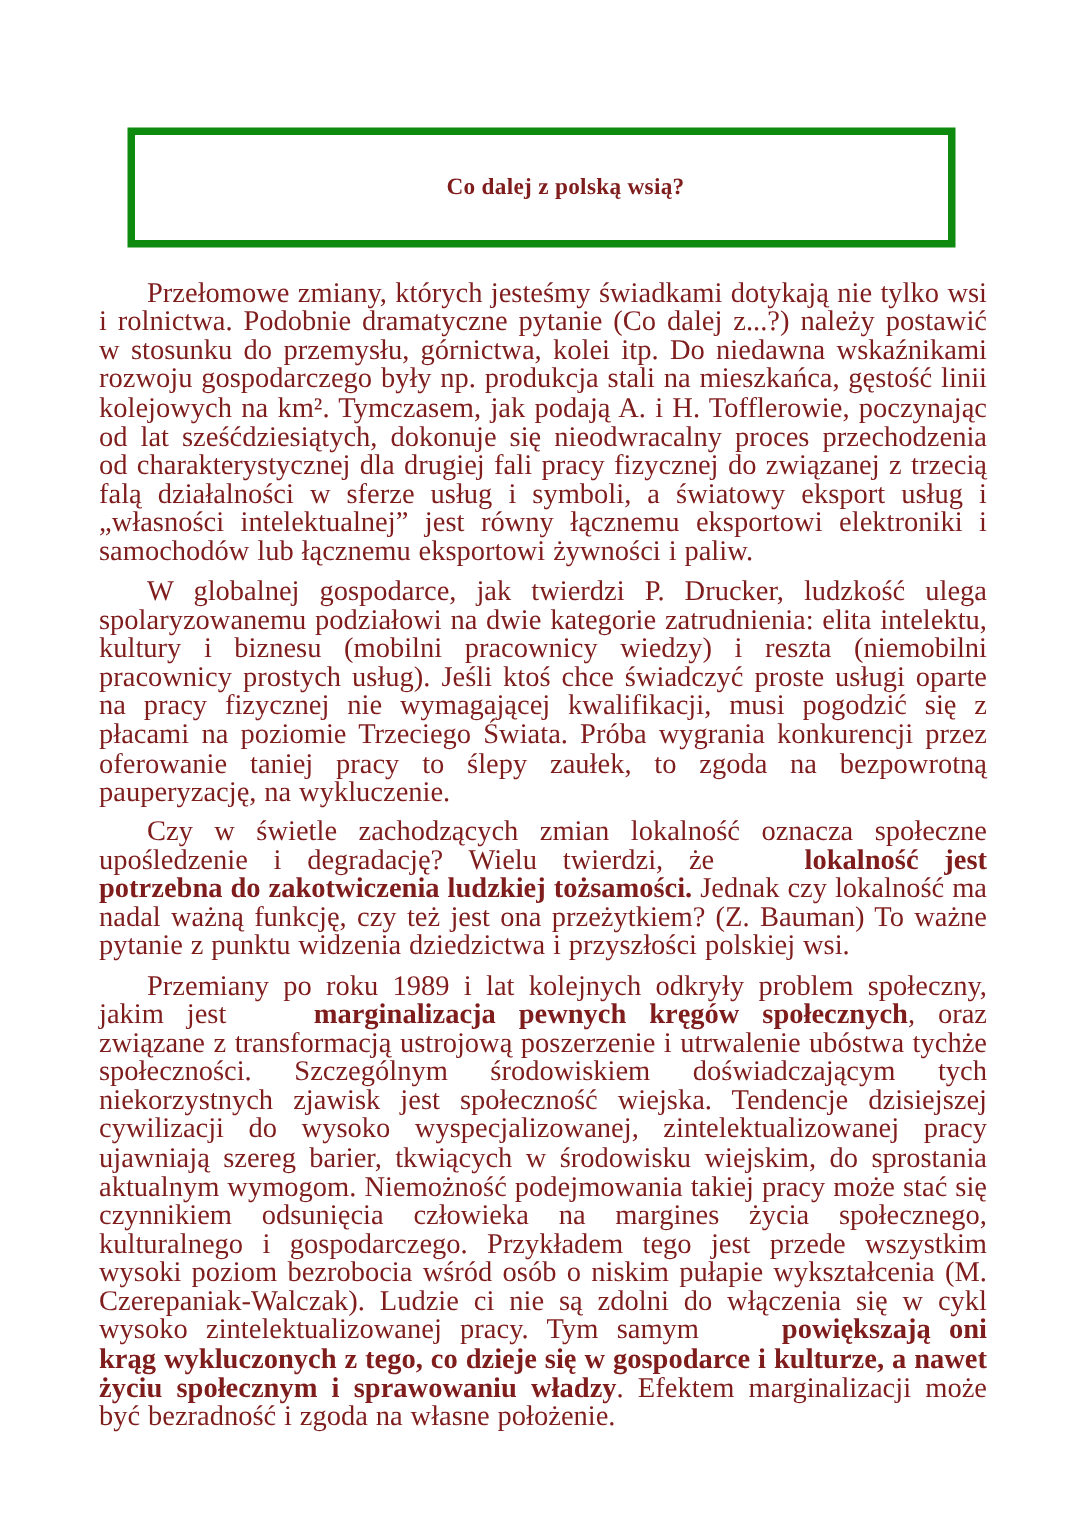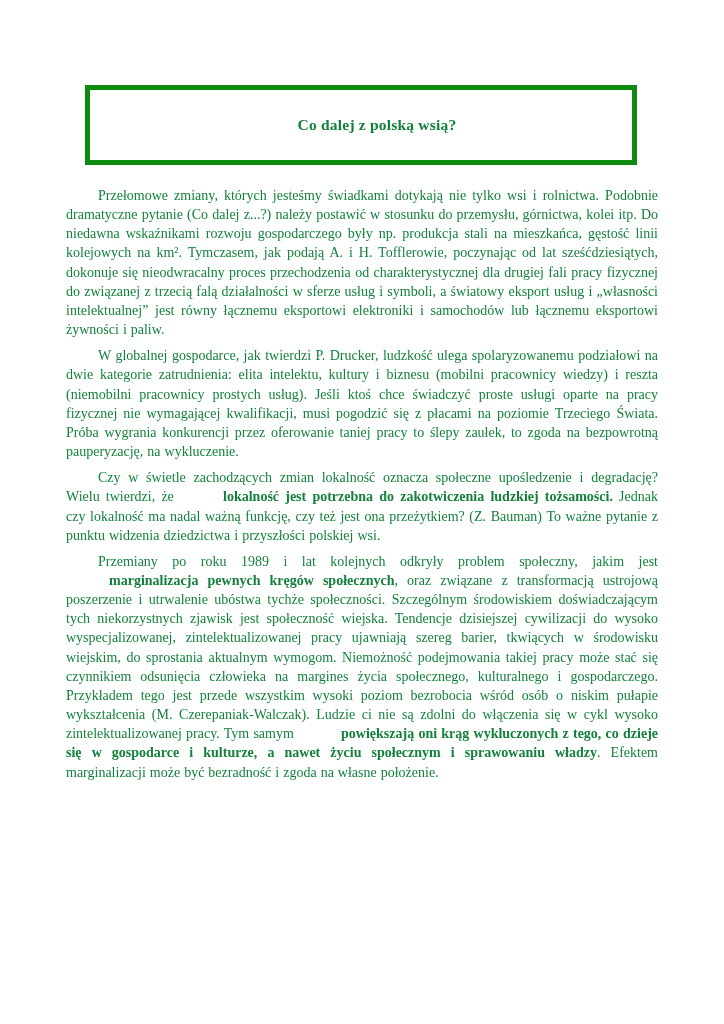--- a/index.html
+++ b/index.html
@@ -37,36 +37,36 @@
     white-space: nowrap;
   }
   .document-body {
     position: absolute;
     left: 66px;
     top: 186px;
     width: 592px;
   }
   .para {
     margin: 0 0 7px 0;
-    font-size: 14px;
+    font-size: 19px;
     line-height: 19.15px;
     text-align: justify;
     text-indent: 32px;
     word-spacing: 0.5px;
     font-family: Liberation Serif, serif;
   }
   .para .bold {
     font-weight: bold;
     margin-left: 43px;
   }
 </style>
 </head>
 <body>
 
-<div class="page" style="background: rgb(255, 255, 255); color: #15803d; border-radius: 31px;">
+<div class="page" style="background: rgb(255, 255, 255); color: #7f1d1d; border-radius: 31px;">
   <div class="title-box" style="border-color: rgb(14, 138, 14);">
     <span class="title-text">Co dalej z polską wsią?</span>
   </div>
   <div class="document-body">
       <p class="para"><span class="">Przełomowe zmiany, których jesteśmy świadkami dotykają nie tylko wsi i rolnictwa. Podobnie dramatyczne pytanie (Co dalej z...?) należy postawić w stosunku do przemysłu, górnictwa, kolei itp. Do niedawna wskaźnikami rozwoju gospodarczego były np. produkcja stali na mieszkańca, gęstość linii kolejowych na km².  Tymczasem, jak podają A. i H. Tofflerowie, poczynając od lat sześćdziesiątych, dokonuje się nieodwracalny proces przechodzenia od charakterystycznej dla drugiej fali pracy fizycznej do związanej z trzecią falą działalności w sferze usług i symboli, a światowy eksport usług i „własności intelektualnej” jest równy łącznemu eksportowi elektroniki i samochodów lub łącznemu eksportowi żywności i paliw.</span></p>
       <p class="para"><span class="">W globalnej gospodarce, jak twierdzi P. Drucker, ludzkość ulega spolaryzowanemu podziałowi na dwie kategorie zatrudnienia: elita intelektu, kultury i biznesu (mobilni pracownicy wiedzy) i reszta (niemobilni pracownicy prostych usług). Jeśli ktoś chce świadczyć proste usługi oparte na pracy fizycznej nie wymagającej kwalifikacji, musi pogodzić się z płacami na poziomie Trzeciego Świata. Próba wygrania konkurencji przez oferowanie taniej pracy to ślepy zaułek, to zgoda na bezpowrotną pauperyzację, na wykluczenie.</span></p>
       <p class="para"><span class="">Czy w świetle zachodzących zmian lokalność oznacza społeczne upośledzenie i degradację? Wielu twierdzi, że </span><span class="bold">lokalność jest potrzebna do zakotwiczenia ludzkiej tożsamości.</span><span class=""> Jednak czy lokalność ma nadal ważną funkcję, czy też jest ona przeżytkiem? (Z. Bauman) To ważne pytanie z punktu widzenia dziedzictwa i przyszłości polskiej wsi.</span></p>
       <p class="para"><span class="">Przemiany po roku 1989 i lat kolejnych odkryły problem społeczny, jakim jest </span><span class="bold">marginalizacja pewnych kręgów społecznych</span><span class="">, oraz związane z transformacją ustrojową poszerzenie i utrwalenie ubóstwa tychże społeczności. Szczególnym środowiskiem doświadczającym tych niekorzystnych zjawisk jest społeczność wiejska. Tendencje dzisiejszej cywilizacji do wysoko wyspecjalizowanej, zintelektualizowanej pracy ujawniają szereg barier, tkwiących w środowisku wiejskim, do sprostania aktualnym wymogom. Niemożność podejmowania takiej pracy może stać się czynnikiem odsunięcia człowieka na margines życia społecznego, kulturalnego i gospodarczego. Przykładem tego jest przede wszystkim wysoki poziom bezrobocia wśród osób o niskim pułapie wykształcenia (M. Czerepaniak-Walczak). Ludzie ci nie są zdolni do włączenia się w cykl wysoko zintelektualizowanej pracy. Tym samym </span><span class="bold">powiększają oni krąg wykluczonych z tego, co dzieje się w gospodarce i kulturze, a nawet życiu społecznym i sprawowaniu władzy</span><span class="">. Efektem marginalizacji może być bezradność i zgoda na własne położenie.</span></p>
     </div>
 </div>

